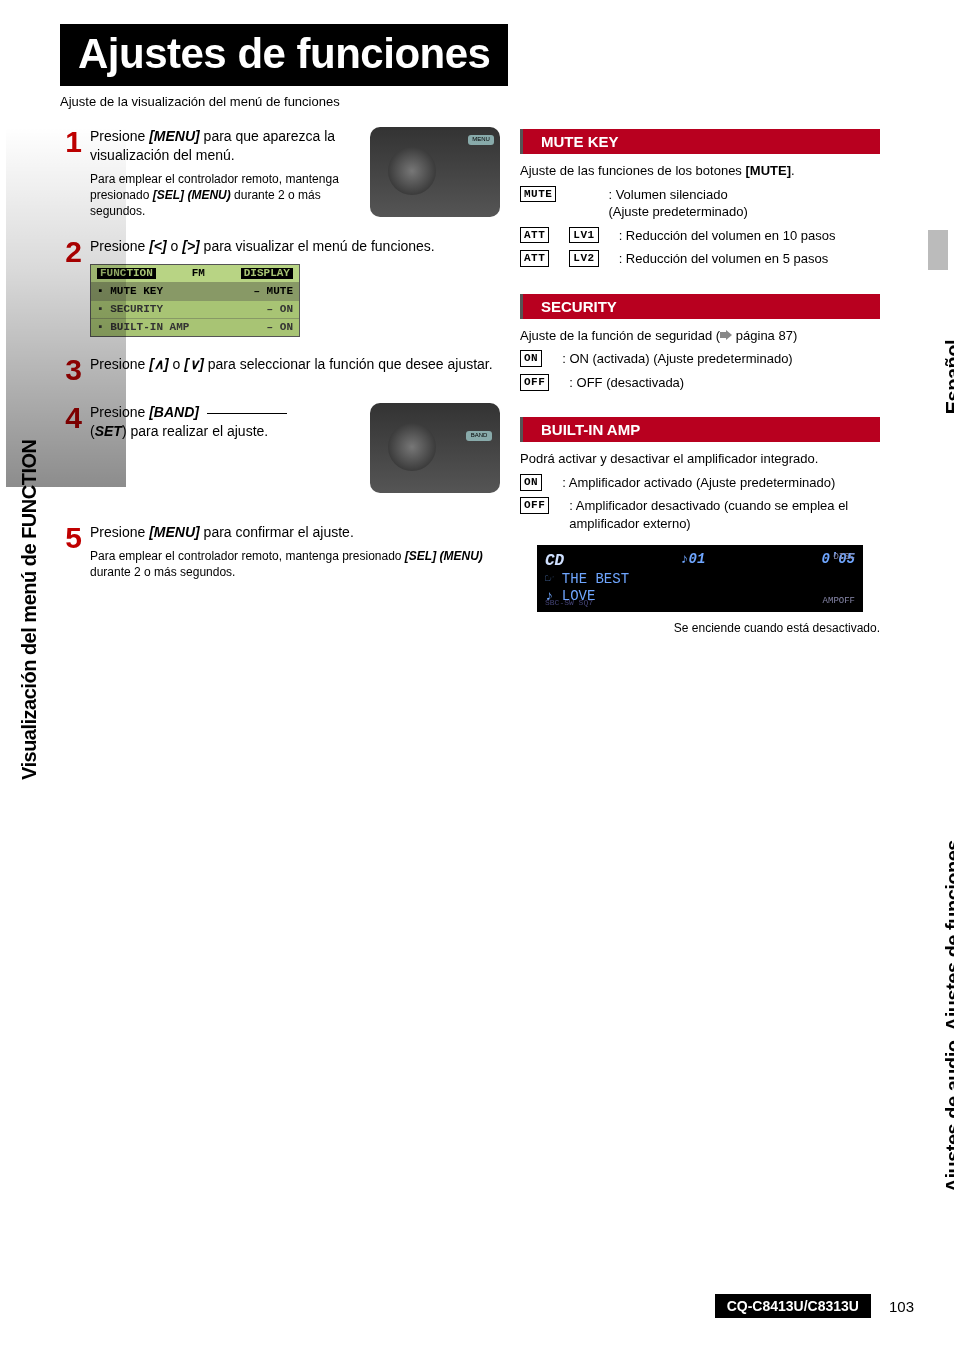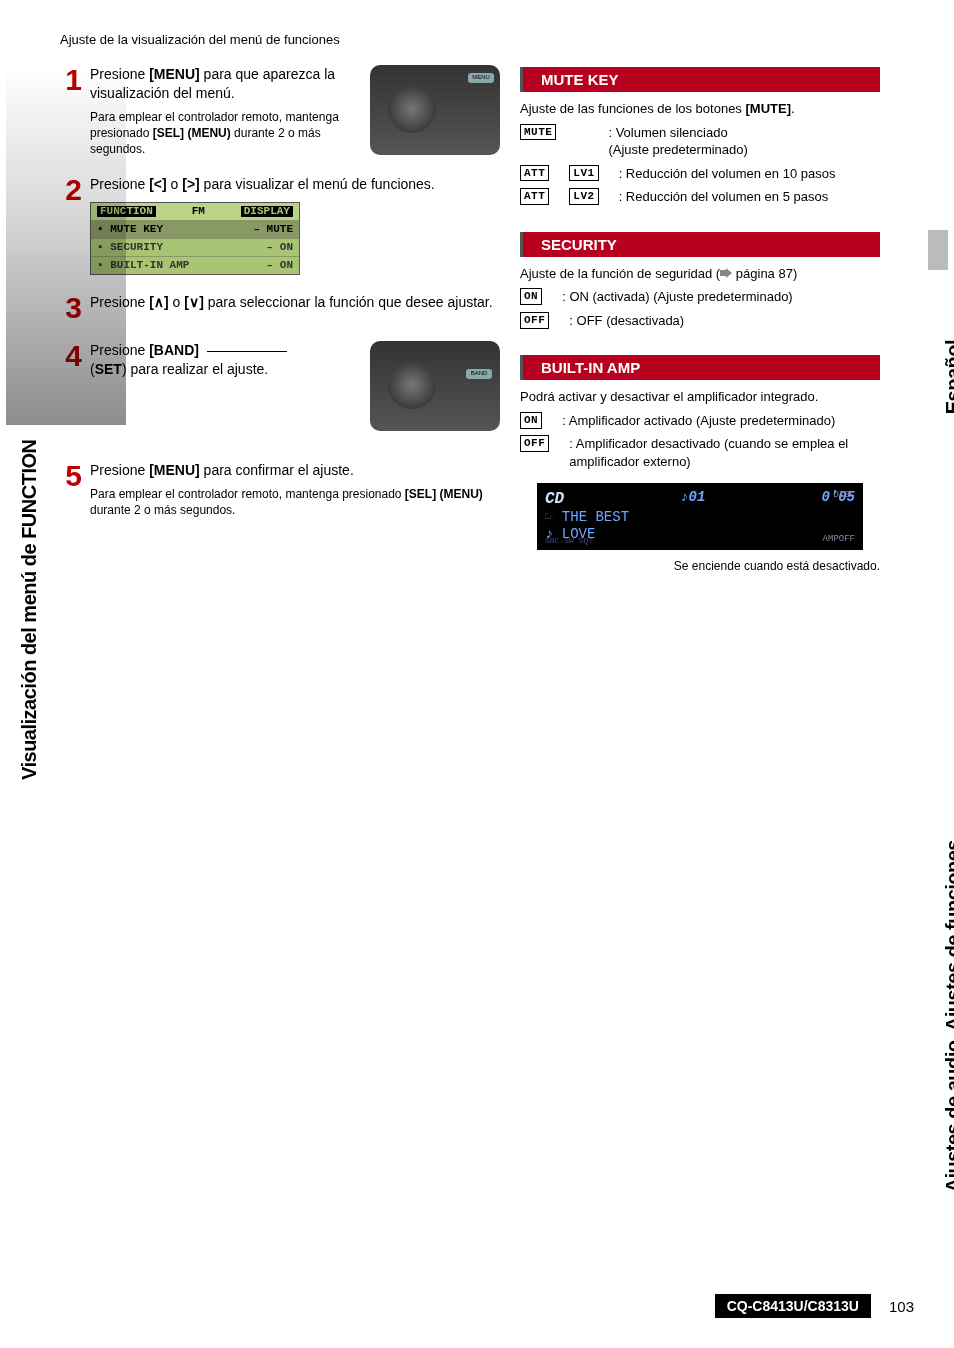--- a/index.html
+++ b/index.html
@@ -12,21 +12,21 @@
   .col-right { width: 360px; }
   .side-tab-left { position: absolute; left: -54px; top: 0; width: 120px; }
   .grad-bar { width: 100%; height: 360px; background: linear-gradient(to bottom, rgba(0,0,0,0) 0%, rgba(0,0,0,0.15) 40%, rgba(0,0,0,0.45) 100%); }
   .vlabel-left { transform: rotate(-90deg); transform-origin: left top; font-size: 20px; font-weight: bold; font-stretch: condensed; white-space: nowrap; position: absolute; left: 18px; top: 780px; letter-spacing: -0.5px; }
   .vlabel-right1 { position: absolute; right: 12px; top: 340px; transform: rotate(-90deg); transform-origin: right top; font-size: 20px; font-weight: bold; font-stretch: condensed; white-space: nowrap; letter-spacing: -0.5px; }
   .vlabel-right2 { position: absolute; right: 12px; top: 840px; transform: rotate(-90deg); transform-origin: right top; font-size: 20px; font-weight: bold; font-stretch: condensed; white-space: nowrap; letter-spacing: -0.5px; }
   .vbar-right { position: absolute; right: 6px; top: 230px; width: 20px; height: 40px; background: #bbb; }
   .step { display: flex; gap: 8px; margin-bottom: 18px; }
   .step-num { font-size: 30px; font-weight: bold; color: #C00000; font-stretch: condensed; line-height: 1; width: 22px; text-align: right; flex-shrink: 0; }
   .step-body { font-size: 14px; line-height: 1.35; flex: 1; }
-  .step-body b { font-weight: bold; }
+  .step-body b { font-weight: bold; font-style: italic; }
   .step-sub { font-size: 12px; margin-top: 6px; line-height: 1.35; }
   .unit-img { width: 130px; height: 90px; background: linear-gradient(#333,#555); border-radius: 10px; position: relative; flex-shrink: 0; }
   .unit-img::before { content:""; position:absolute; left:18px; top:20px; width:48px; height:48px; border-radius:50%; background: radial-gradient(#777,#222); }
   .unit-img .btn { position:absolute; background:#8aa; border-radius:3px; font-size:6px; color:#000; text-align:center; }
   .unit-menu { right:6px; top:8px; width:26px; height:10px; }
   .unit-band { right:8px; top:28px; width:26px; height:10px; }
   .lcd-menu { display:inline-block; background:#a8c474; border:1px solid #555; font-family: "Courier New", monospace; font-size: 11px; font-weight:bold; line-height:1; padding:0; width: 210px; }
   .lcd-row { display:flex; justify-content: space-between; padding: 3px 6px; border-top: 1px solid #889966; }
   .lcd-row:first-child { border-top: none; background: #b8d484; }
   .lcd-row .inv { background:#000; color:#a8c474; padding:0 3px; }
@@ -53,20 +53,21 @@
   .arrow-key { font-family: Arial; font-weight:bold; }
   .leader { border-top:1px solid #000; display:inline-block; width:80px; vertical-align:middle; margin-left:4px; }
   .pagearrow { display:inline-block; width:12px; height:10px; position:relative; }
   .pagearrow::before{ content:""; position:absolute; left:0; top:2px; width:6px; height:6px; background:#888; }
   .pagearrow::after{ content:""; position:absolute; left:6px; top:0; border-left:6px solid #888; border-top:5px solid transparent; border-bottom:5px solid transparent; }
 </style>
 </head>
 <body>
 
 <div class="page">
+  <div class="title-bar">Ajustes de funciones</div>
   <div class="subtitle">Ajuste de la visualización del menú de funciones</div>
 
   <div class="vlabel-left">Visualización del menú de FUNCTION</div>
   <div class="vbar-right"></div>
   <div class="vlabel-right1">Español</div>
   <div class="vlabel-right2">Ajustes de audio, Ajustes de funciones</div>
 
   <div class="columns">
     <div class="col-left">
       <div class="side-tab-left">

